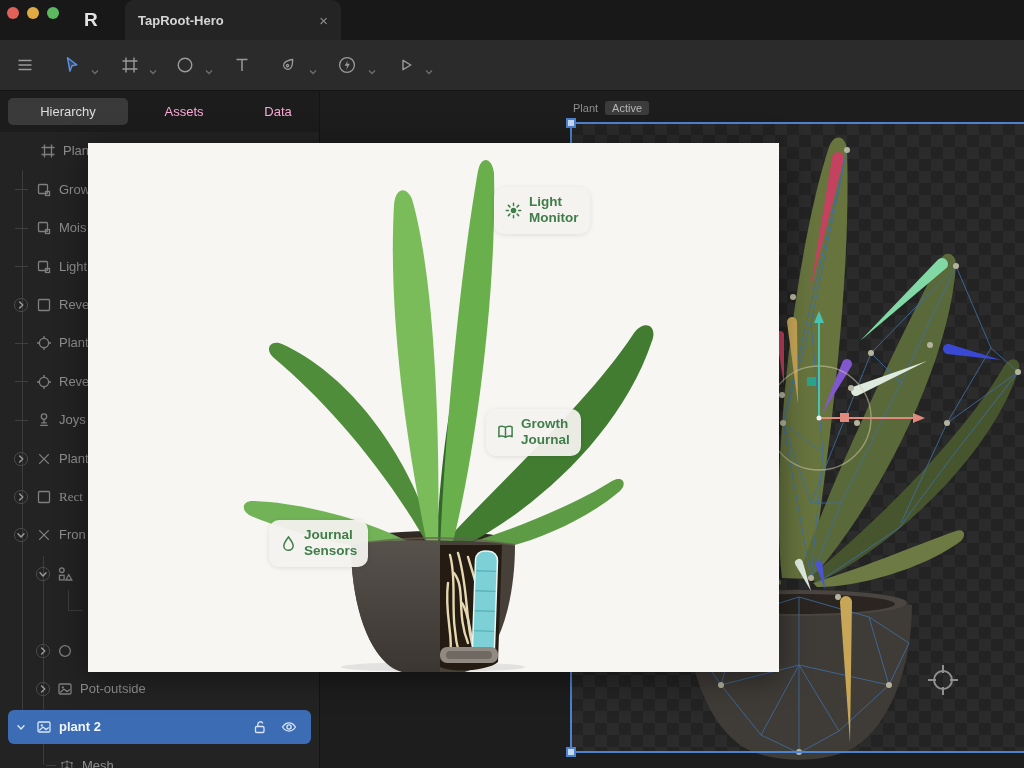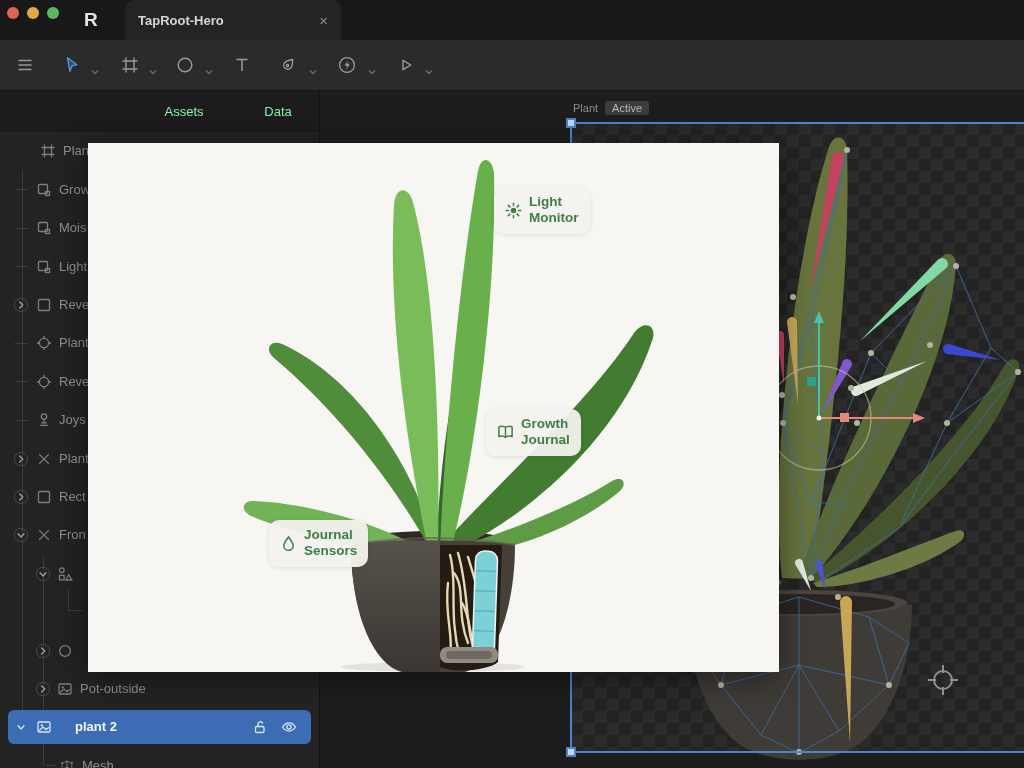--- a/index.html
+++ b/index.html
@@ -14,28 +14,28 @@
            border-radius:9px 9px 0 0;display:flex;align-items:center;padding:0 13px;box-sizing:border-box;}
   .doc-tab .title{flex:1;color:#d6d6d6;font-size:13px;font-weight:bold;}
   .doc-tab .close{color:#8f8f8f;font-size:15px;line-height:1;cursor:default;}
   
   .toolbar{position:absolute;left:0;top:40px;width:1024px;height:51px;background:#2b2b2b;border-bottom:1px solid #141414;box-sizing:border-box;}
   .tool{position:absolute;top:14px;height:22px;display:flex;align-items:center;}
   .chev{position:absolute;top:21px;}
   
   .sidebar{position:absolute;left:0;top:91px;width:320px;height:677px;background:#232323;border-right:1px solid #141414;box-sizing:border-box;}
   .panel-tabs{position:absolute;left:0;top:0;width:100%;height:41px;background:#1c1c1c;}
-  .ptab{position:absolute;top:7px;height:27px;line-height:27px;text-align:center;font-size:13px;color:#86efac;border-radius:5px;}
+  .ptab{position:absolute;top:7px;height:27px;line-height:27px;text-align:center;font-size:13px;color:#f9a8d4;border-radius:5px;}
   .ptab.active{background:#3a3a3a;color:#dedede;}
   .tree{position:absolute;left:0;top:0;width:100%;height:100%;}
   .trow{position:absolute;left:0;width:100%;height:38px;}
   .trow .selbg{position:absolute;left:8px;right:8px;top:2px;height:34px;background:#3b6cb4;border-radius:6px;}
   .t-arrow,.t-icon{position:absolute;top:11px;width:16px;height:16px;}
   .t-label{position:absolute;top:11px;font-size:13px;color:#8f8f8f;white-space:nowrap;}
-  .t-label.sel{color:#f2f6fc;font-weight:bold;margin-left:16px;}
+  .t-label.sel{color:#f2f6fc;font-weight:bold;}
   .t-tick{position:absolute;top:18.5px;height:1px;background:#3f3f3f;}
   .t-ctl{position:absolute;top:11px;width:16px;height:16px;}
   .connector{position:absolute;background:#3c3c3c;}
   
   .canvas{position:absolute;left:321px;top:91px;width:703px;height:677px;background:#1d1d1d;overflow:hidden;}
   .canvas-label{position:absolute;left:252px;top:10px;display:flex;align-items:center;gap:7px;}
   .canvas-label .abname{color:#8e8e8e;font-size:11px;}
   .canvas-label .badge{background:#3c3c3c;color:#b5b5b5;font-size:11px;border-radius:3px;padding:1px 7px;}
   .artboard{position:absolute;left:250px;top:32px;width:453px;height:629px;background-color:#232323;
     background-image:linear-gradient(45deg,#2b2b2b 25%,transparent 25%,transparent 75%,#2b2b2b 75%),
@@ -135,20 +135,21 @@
         </svg>
       </span>
     <span class="chev" style="left:425px">
       <svg width="8" height="6" viewBox="0 0 8 6" fill="none" stroke="#6e6e6e" stroke-width="1.3">
           <path d="M1 1.5l3 3 3-3"></path>
         </svg></span>
   </div>
 
   <div class="sidebar">
     <div class="panel-tabs">
+      <div class="ptab active" style="left:8px;width:120px">Hierarchy</div>
       <div class="ptab" style="left:132px;width:104px">Assets</div>
       <div class="ptab" style="left:240px;width:76px">Data</div>
     </div>
 
     <div class="connector" style="left:21.5px;top:79px;width:1px;height:541px"></div>
     <div class="connector" style="left:42.5px;top:465px;width:1px;height:209px"></div>
     <div class="connector" style="left:67.5px;top:499px;width:1px;height:21px"></div>
     <div class="connector" style="left:67.5px;top:519px;width:15px;height:1px"></div>
     <div class="tree" id="tree">
         <div class="trow" style="top: 41.4px;">
@@ -226,21 +227,21 @@
           <span class="t-label" style="left: 59px;">Plant</span>
         </div>
         <div class="trow" style="top: 387px;">
           <span class="t-arrow" style="left: 13px;"><svg width="16" height="16" viewBox="0 0 16 16" fill="none">
               <circle cx="8" cy="8" r="6.6" stroke="#4a4a4a"></circle>
               <path d="M6.6 5l3.2 3-3.2 3" stroke="#9c9c9c" stroke-width="1.4" stroke-linecap="round" stroke-linejoin="round"></path>
             </svg></span>
           <span class="t-icon" style="left: 36px;"><svg width="16" height="16" viewBox="0 0 16 16" fill="none" stroke="#7f7f7f" stroke-width="1.3">
               <rect x="2.5" y="2.5" width="11" height="11" rx="1"></rect>
             </svg></span>
-          <span class="t-label" style="left: 59px;">Rect</span>
+          <span class="t-label" style="left: 59px; font-family: Liberation Serif, serif;">Rect</span>
         </div>
         <div class="trow" style="top: 425.4px;">
           <span class="t-arrow" style="left: 13px;"><svg width="16" height="16" viewBox="0 0 16 16" fill="none">
               <circle cx="8" cy="8" r="6.6" stroke="#4a4a4a"></circle>
               <path d="M5 6.7l3 3.2 3-3.2" stroke="#9c9c9c" stroke-width="1.4" stroke-linecap="round" stroke-linejoin="round"></path>
             </svg></span>
           <span class="t-icon" style="left: 36px;"><svg width="16" height="16" viewBox="0 0 16 16" fill="none" stroke="#7f7f7f" stroke-width="1.3">
               <path d="M3.6 3.6l8.8 8.8M12.4 3.6l-8.8 8.8" stroke-linecap="round"></path>
             </svg></span>
           <span class="t-label" style="left: 59px;">Fron</span>

